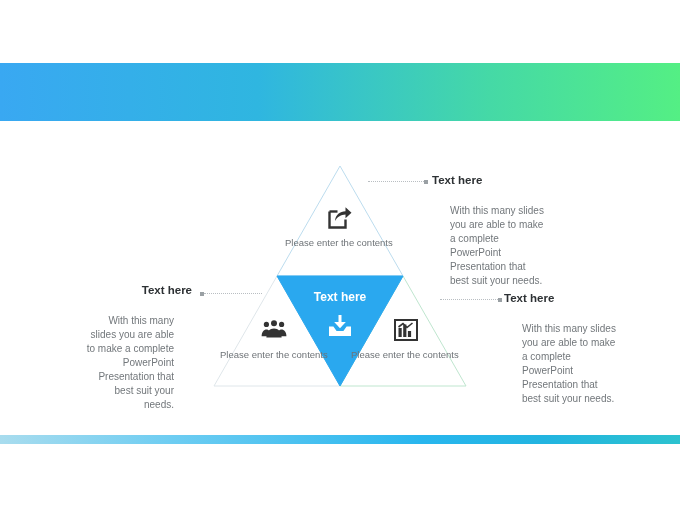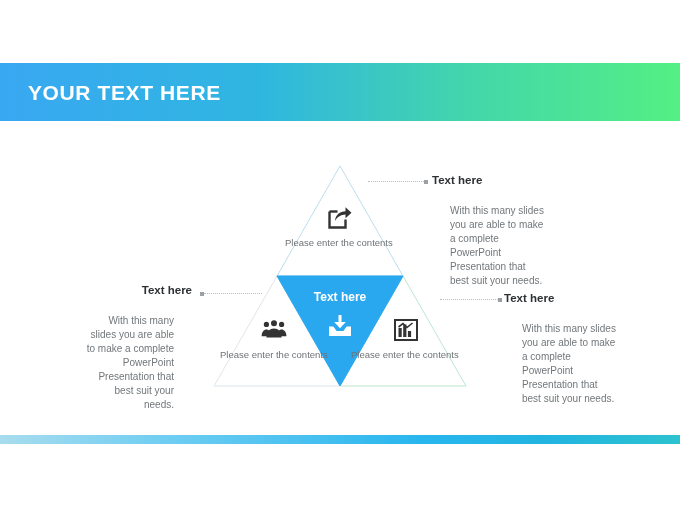--- a/index.html
+++ b/index.html
@@ -148,21 +148,20 @@
   #block-top-right   { left: 432px; top: 174px; width: 130px; text-align: left; }
   #block-left        { left: 66px;  top: 284px; width: 126px; text-align: right; }
   #block-bottom-right{ left: 504px; top: 292px; width: 130px; text-align: left; }
 </style>
 </head>
 <body>
 
 <div id="slide">
 
   <div id="header-band"></div>
-  <div id="header-title">YOUR TEXT HERE</div>
 
   <div id="footer-band"></div>
 
   <div id="diagram">
 
     <svg id="triangle-svg" width="680" height="280" viewBox="0 0 680 280">
 
       <polygon points="340,26 403,136 277,136" fill="#ffffff" stroke="#bcdcee" stroke-width="1"></polygon>
 
       <polygon points="277,136 340,246 214,246" fill="#ffffff" stroke="#dfe6ea" stroke-width="1"></polygon>

